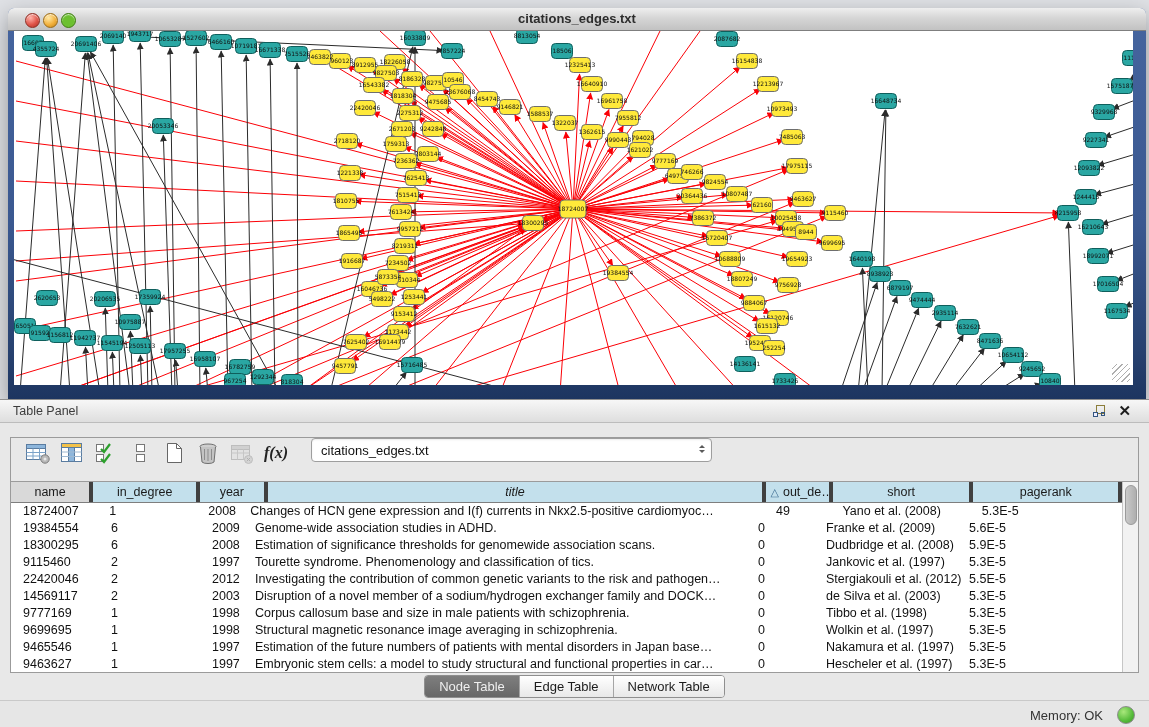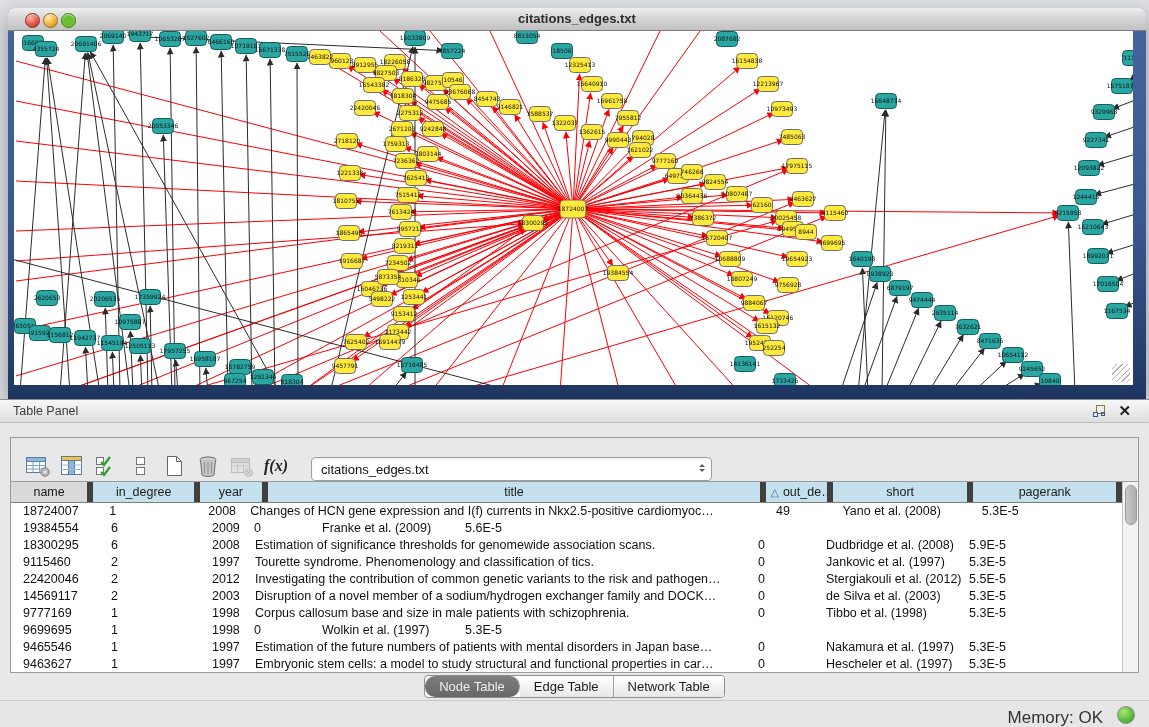--- a/index.html
+++ b/index.html
@@ -25,56 +25,56 @@
   
   .table-panel{position:absolute;left:0;top:399px;width:1149px;height:328px;background:#e8e8e8;border-top:1px solid #8f8f8f;}
   .panel-header{position:absolute;left:0;top:0;width:100%;height:22px;
     background:linear-gradient(#f7f7f7,#dedede);border-bottom:1px solid #bcbcbc;}
   .panel-header .ph-title{position:absolute;left:13px;top:4px;font-size:12.5px;color:#3c3c3c;}
   .panel-header .float-ic{position:absolute;right:42px;top:4px;cursor:pointer;}
   .panel-header .close-ic{position:absolute;right:18px;top:2px;font-size:15px;font-weight:bold;color:#1c1c1c;cursor:pointer;}
 
   .panel-body{position:absolute;left:10px;top:37px;width:1129px;height:236px;border:1px solid #9b9b9b;
     background:#e8e8e8;box-sizing:border-box;}
-  .toolbar{position:absolute;left:0;top:0;right:16px;height:43px;display:flex;align-items:flex-end;padding-left:12px;}
+  .toolbar{position:absolute;left:0;top:0;right:16px;height:43px;display:flex;align-items:flex-start;padding-left:12px;}
   .tbtn{width:30px;height:30px;margin-right:4px;display:flex;align-items:center;justify-content:center;
     background:transparent;border:0;padding:0;cursor:pointer;}
   .fx{font-family:"Liberation Serif",serif;font-style:italic;font-weight:bold;font-size:16px;color:#222;}
   .net-select{margin-left:16px;width:390px;height:22px;background:#fff;border:1px solid #9e9e9e;border-radius:4px;
     position:relative;display:flex;align-items:center;padding-left:9px;font-size:13px;color:#111;
     box-shadow:inset 0 1px 2px rgba(0,0,0,.08);}
   .net-select .arrows{position:absolute;right:6px;top:3px;display:flex;flex-direction:column;line-height:7px;}
   .net-select .arrows i{border:3.5px solid transparent;display:block;width:0;height:0;}
   .net-select .arrows i.up{border-bottom-color:#5a5a5a;margin-bottom:1px;}
   .net-select .arrows i.dn{border-top-color:#5a5a5a;margin-top:1px;}
 
   .tablewrap{position:absolute;left:0;top:43px;right:0;bottom:0;background:#fff;border-top:1px solid #9b9b9b;display:flex;}
   .tcols{flex:1 1 auto;overflow:hidden;}
   .thead{display:flex;height:20px;border-bottom:1px solid #7e7e7e;background:#c3e0ec;}
-  .hcell{box-sizing:border-box;border-right:6px solid #404040;font-size:12.5px;color:#1a1a1a;
+  .hcell{box-sizing:border-box;border-right:4px solid #404040;font-size:12.5px;color:#1a1a1a;
     display:flex;align-items:center;justify-content:center;white-space:nowrap;overflow:hidden;cursor:pointer;
     background:#c3e0ec;}
   .hcell.gray{background:#d9d9d9;}
   .hcell.leftal{justify-content:flex-start;padding-left:4px;}
   .hcell .sort{color:#3f6f93;margin-right:4px;font-size:11px;}
   .trow{display:flex;height:17px;background:#fff;}
   .tcell{box-sizing:border-box;font-size:12.5px;color:#111;white-space:nowrap;overflow:hidden;line-height:17px;}
   .vscroll{flex:0 0 15px;background:#f2f2f2;border-left:1px solid #c6c6c6;position:relative;}
   .vthumb{position:absolute;left:1.5px;top:3px;width:10px;height:38px;border-radius:6px;
     background:linear-gradient(90deg,#c9c9c9,#aeaeae);border:1px solid #9a9a9a;}
 
   .tabbar{position:absolute;left:0;top:275px;width:100%;height:22px;display:flex;justify-content:center;}
   .segctl{display:flex;height:21px;border:1px solid #8f8f8f;border-radius:4px;overflow:hidden;background:#fff;}
   .seg{display:flex;align-items:center;justify-content:center;font-size:13px;color:#1c1c1c;cursor:pointer;
     background:linear-gradient(#ffffff,#e8e8e8);border-right:1px solid #a5a5a5;padding:0 14px;}
   .seg:last-child{border-right:0;}
-  .seg.sel{background:linear-gradient(#7e7e7e,#676767);color:#efefef;border-radius:10px;}
+  .seg.sel{background:linear-gradient(#7e7e7e,#676767);color:#efefef;}
 
   .statusbar{position:absolute;left:0;bottom:0;width:100%;height:27px;background:#e6e6e6;border-top:1px solid #c9c9c9;}
-  .mem-label{position:absolute;right:46px;top:7px;font-size:17px;color:#333;}
+  .mem-label{position:absolute;right:46px;top:7px;font-size:13px;color:#333;}
   .mem-dot{position:absolute;right:14px;top:5px;width:16px;height:16px;border-radius:50%;
     background:radial-gradient(circle at 35% 30%,#a9e87c,#55bb3a 60%,#3c9427);border:1px solid #8b8b8b;}
 </style>
 </head>
 <body>
 
 <div class="net-window">
   <div class="titlebar">
     <span class="tl red"></span>
     <span class="tl yellow"></span>
@@ -925,21 +925,21 @@
         <div class="thead" id="thead">
             <div class="hcell gray" style="width: 83px;">
               <span>name</span>
             </div>
             <div class="hcell" style="width: 108px;">
               <span>in_degree</span>
             </div>
             <div class="hcell" style="width: 68px;">
               <span>year</span>
             </div>
-            <div class="hcell" style="width: 504px;">
+            <div class="hcell" style="width: 504px; font-style: italic;">
               <span>title</span>
             </div>
             <div class="hcell leftal" style="width: 67px;">
               <span class="sort">△</span>
               <span>out_de…</span>
             </div>
             <div class="hcell" style="width: 142px;">
               <span>short</span>
             </div>
             <div class="hcell" style="width: 150px;">
@@ -953,20 +953,21 @@
               <div class="tcell" style="width: 68px; padding-left: 30px;">2008</div>
               <div class="tcell" style="width: 504px; padding-left: 5px;">Changes of HCN gene expression and I(f) currents in Nkx2.5-positive cardiomyoc…</div>
               <div class="tcell" style="width: 67px; padding-left: 4px; margin-left: 36px;">49</div>
               <div class="tcell" style="width: 142px; padding-left: 5px;">Yano et al. (2008)</div>
               <div class="tcell" style="width: 150px; padding-left: 6px;">5.3E-5</div>
             </div>
             <div class="trow">
               <div class="tcell" style="width: 83px; padding-left: 12px;">19384554</div>
               <div class="tcell" style="width: 88px; padding-left: 17px;">6</div>
               <div class="tcell" style="width: 68px; padding-left: 30px;">2009</div>
+              <div class="tcell" style="width: 504px; padding-left: 5px;">Genome-wide association studies in ADHD.</div>
               <div class="tcell" style="width: 67px; padding-left: 4px;">0</div>
               <div class="tcell" style="width: 142px; padding-left: 5px;">Franke et al. (2009)</div>
               <div class="tcell" style="width: 150px; padding-left: 6px;">5.6E-5</div>
             </div>
             <div class="trow">
               <div class="tcell" style="width: 83px; padding-left: 12px;">18300295</div>
               <div class="tcell" style="width: 88px; padding-left: 17px;">6</div>
               <div class="tcell" style="width: 68px; padding-left: 30px;">2008</div>
               <div class="tcell" style="width: 504px; padding-left: 5px;">Estimation of significance thresholds for genomewide association scans.</div>
               <div class="tcell" style="width: 67px; padding-left: 4px;">0</div>
@@ -1006,20 +1007,21 @@
               <div class="tcell" style="width: 68px; padding-left: 30px;">1998</div>
               <div class="tcell" style="width: 504px; padding-left: 5px;">Corpus callosum base and size in male patients with schizophrenia.</div>
               <div class="tcell" style="width: 67px; padding-left: 4px;">0</div>
               <div class="tcell" style="width: 142px; padding-left: 5px;">Tibbo et al. (1998)</div>
               <div class="tcell" style="width: 150px; padding-left: 6px;">5.3E-5</div>
             </div>
             <div class="trow">
               <div class="tcell" style="width: 83px; padding-left: 12px;">9699695</div>
               <div class="tcell" style="width: 88px; padding-left: 17px;">1</div>
               <div class="tcell" style="width: 68px; padding-left: 30px;">1998</div>
+              <div class="tcell" style="width: 504px; padding-left: 5px;">Structural magnetic resonance image averaging in schizophrenia.</div>
               <div class="tcell" style="width: 67px; padding-left: 4px;">0</div>
               <div class="tcell" style="width: 142px; padding-left: 5px;">Wolkin et al. (1997)</div>
               <div class="tcell" style="width: 150px; padding-left: 6px;">5.3E-5</div>
             </div>
             <div class="trow">
               <div class="tcell" style="width: 83px; padding-left: 12px;">9465546</div>
               <div class="tcell" style="width: 88px; padding-left: 17px;">1</div>
               <div class="tcell" style="width: 68px; padding-left: 30px;">1997</div>
               <div class="tcell" style="width: 504px; padding-left: 5px;">Estimation of the future numbers of patients with mental disorders in Japan base…</div>
               <div class="tcell" style="width: 67px; padding-left: 4px;">0</div>

